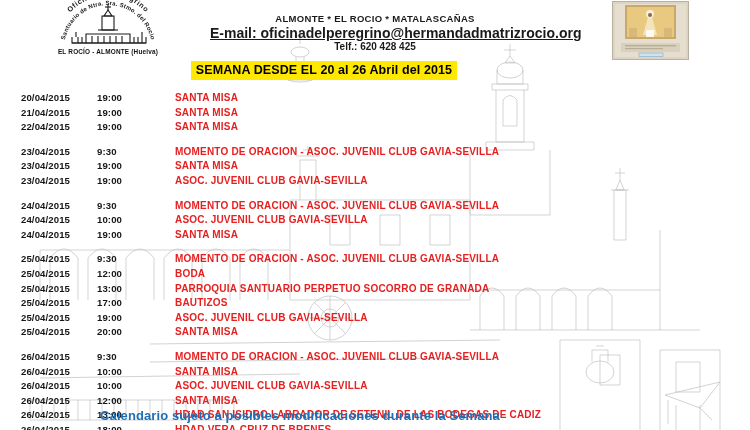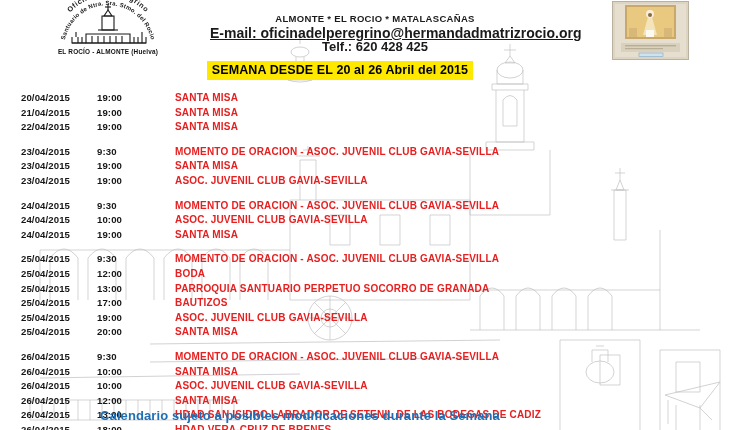--- a/index.html
+++ b/index.html
@@ -55,39 +55,39 @@
     white-space: nowrap;
   }
   .contact-line-2 {
     font-size: 14px;
     font-weight: bold;
     line-height: 14px;
     white-space: nowrap;
     text-decoration: underline;
   }
   .contact-line-3 {
-    font-size: 13px;
+    font-size: 10px;
     font-weight: bold;
     line-height: 14px;
     white-space: nowrap;
   }
 
   #virgin-photo {
     position: absolute;
     left: 612px; top: 1px;
     width: 75px; height: 57px;
     border: 1px solid #b9b1a0;
     overflow: hidden;
     background: #e8e1d2;
   }
 
   
   #title-banner-wrap {
     position: absolute;
-    left: 16px; top: 60px;
+    left: 0; top: 60px;
     width: 648px;
     text-align: center;
     z-index: 3;
   }
   #title-banner {
     display: inline-block;
     background: #ffe800;
     color: #000000;
     font-size: 12.5px;
     font-weight: bold;

